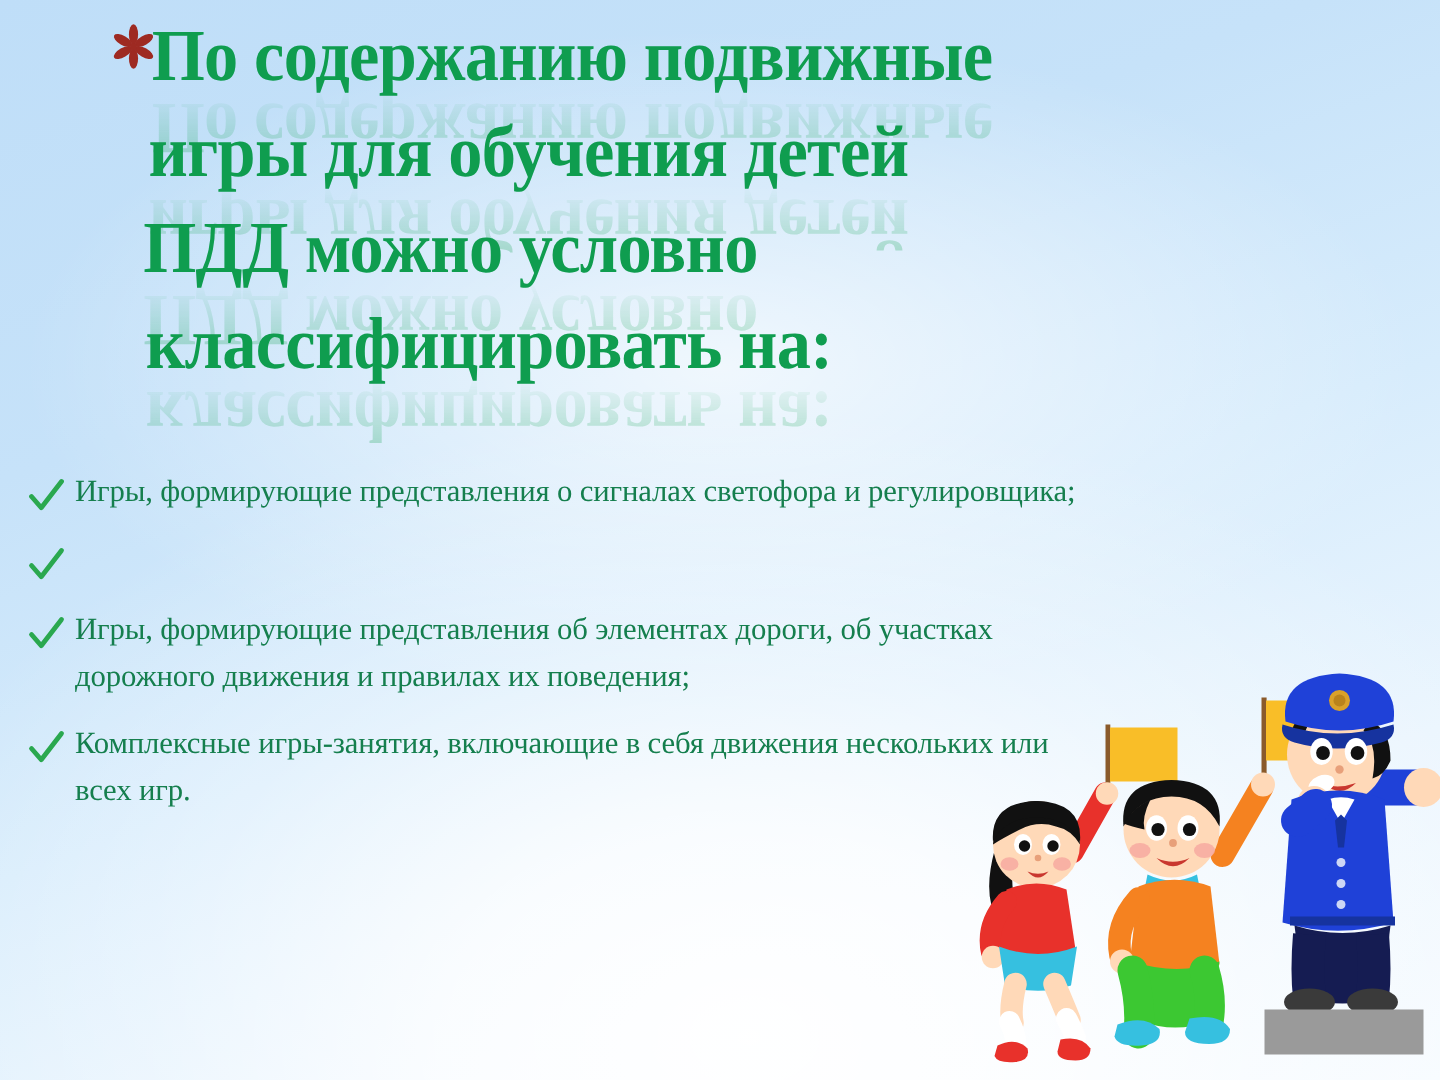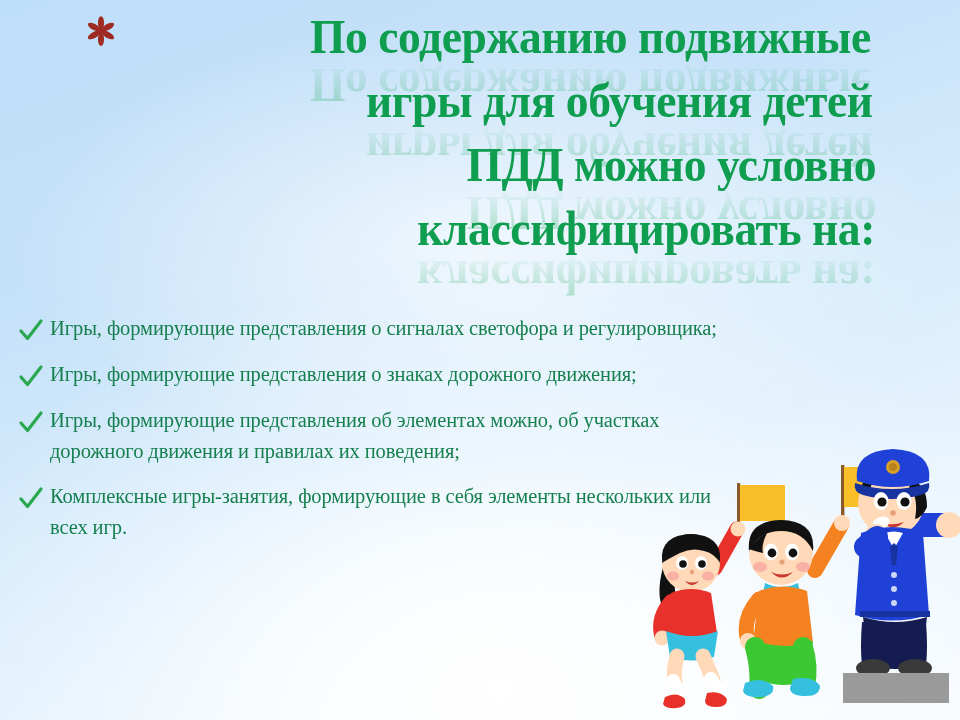--- a/index.html
+++ b/index.html
@@ -16,24 +16,24 @@
     font-family: "Liberation Serif", "DejaVu Serif", serif;
     background:
       radial-gradient(ellipse 900px 620px at 52% 96%, rgba(255,255,255,0.98) 0%, rgba(255,255,255,0.80) 22%, rgba(255,255,255,0.35) 44%, rgba(255,255,255,0.0) 68%),
       radial-gradient(ellipse 620px 300px at 50% 34%, rgba(255,255,255,0.70) 0%, rgba(255,255,255,0.25) 48%, rgba(255,255,255,0) 75%),
       linear-gradient(160deg, #bfdef8 0%, #c6e2f9 30%, #d7ecfc 55%, #eaf5fe 78%, #f6fbff 100%);
   }
 
   
   .title-block {
     position: absolute;
-    left: 92px;
+    left: 80px;
     top: 8px;
     width: 800px;
-    text-align: right;
+    text-align: left;
   }
   .title-marker {
     position: absolute;
     left: -8px;
     top: 6px;
     width: 34px;
     height: 34px;
   }
   .title-lines {
     display: block;
@@ -162,35 +162,34 @@
       <svg class="check" viewBox="0 0 26 28">
         <path d="M3 14 L9.5 21.5 L23 4" fill="none" stroke="#2aa84f" stroke-width="3.2" stroke-linecap="round" stroke-linejoin="round"></path>
       </svg>
       <div class="bullet-text">Игры, формирующие представления о сигналах светофора и регулировщика;</div>
     </div>
 
     <div class="bullet-row">
       <svg class="check" viewBox="0 0 26 28">
         <path d="M3 14 L9.5 21.5 L23 4" fill="none" stroke="#2aa84f" stroke-width="3.2" stroke-linecap="round" stroke-linejoin="round"></path>
       </svg>
-      <div class="bullet-text">Игры, формирующие представления о знаках дорожного движения;</div>
     </div>
 
     <div class="bullet-row">
       <svg class="check" viewBox="0 0 26 28">
         <path d="M3 14 L9.5 21.5 L23 4" fill="none" stroke="#2aa84f" stroke-width="3.2" stroke-linecap="round" stroke-linejoin="round"></path>
       </svg>
-      <div class="bullet-text">Игры, формирующие представления об элементах можно, об участках дорожного движения и правилах их поведения;</div>
+      <div class="bullet-text">Игры, формирующие представления об элементах дороги, об участках дорожного движения и правилах их поведения;</div>
     </div>
 
     <div class="bullet-row">
       <svg class="check" viewBox="0 0 26 28">
         <path d="M3 14 L9.5 21.5 L23 4" fill="none" stroke="#2aa84f" stroke-width="3.2" stroke-linecap="round" stroke-linejoin="round"></path>
       </svg>
-      <div class="bullet-text">Комплексные игры-занятия, формирующие в себя элементы нескольких или всех игр.</div>
+      <div class="bullet-text">Комплексные игры-занятия, включающие в себя движения нескольких или всех игр.</div>
     </div>
 
   </div>
 
   <div class="art">
     <svg width="320" height="295" viewBox="0 0 320 295">
 
       <g>
 
         <path d="M70 143 L92 104" stroke="#e8312b" stroke-width="15" stroke-linecap="round" fill="none"></path>

